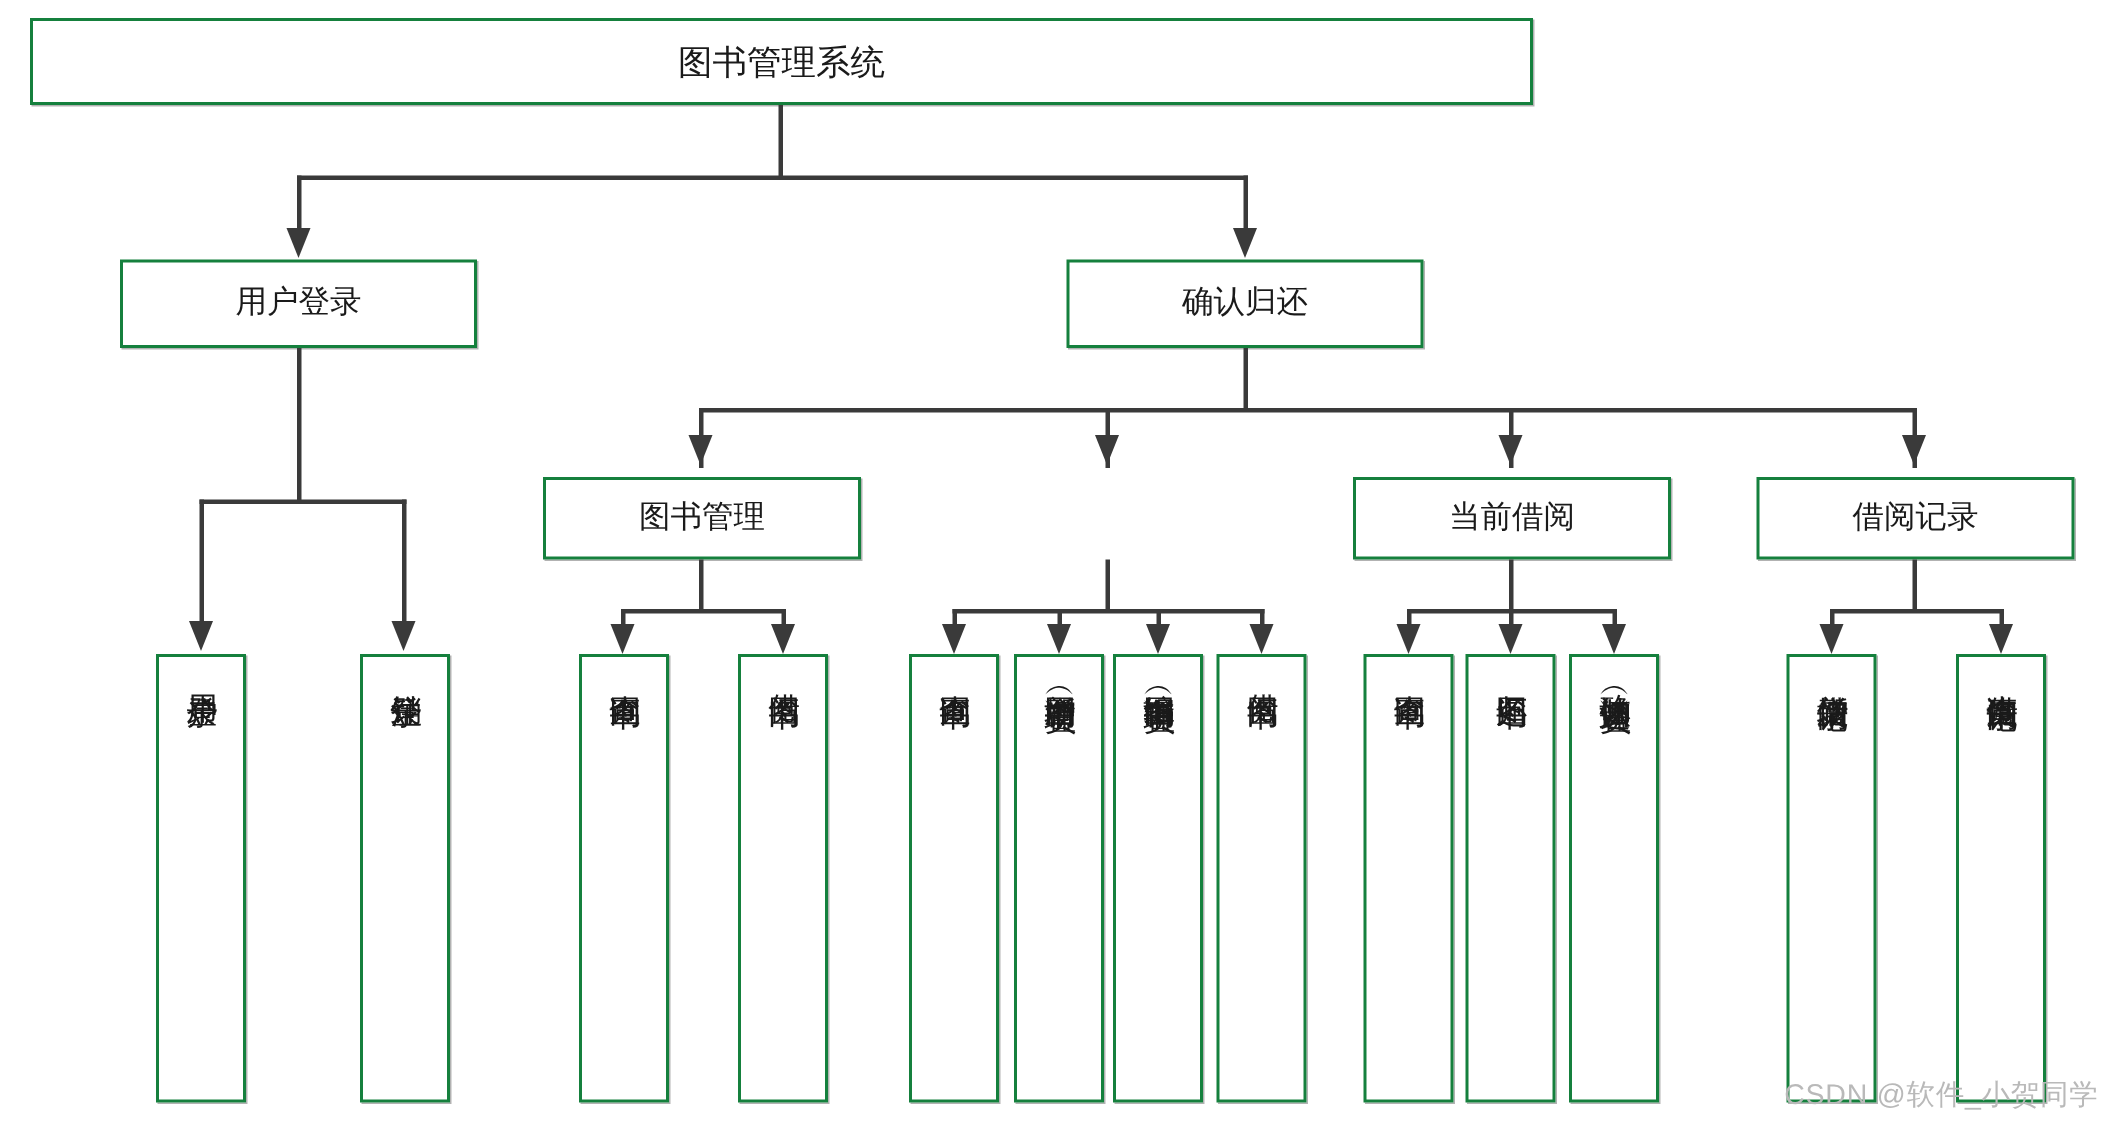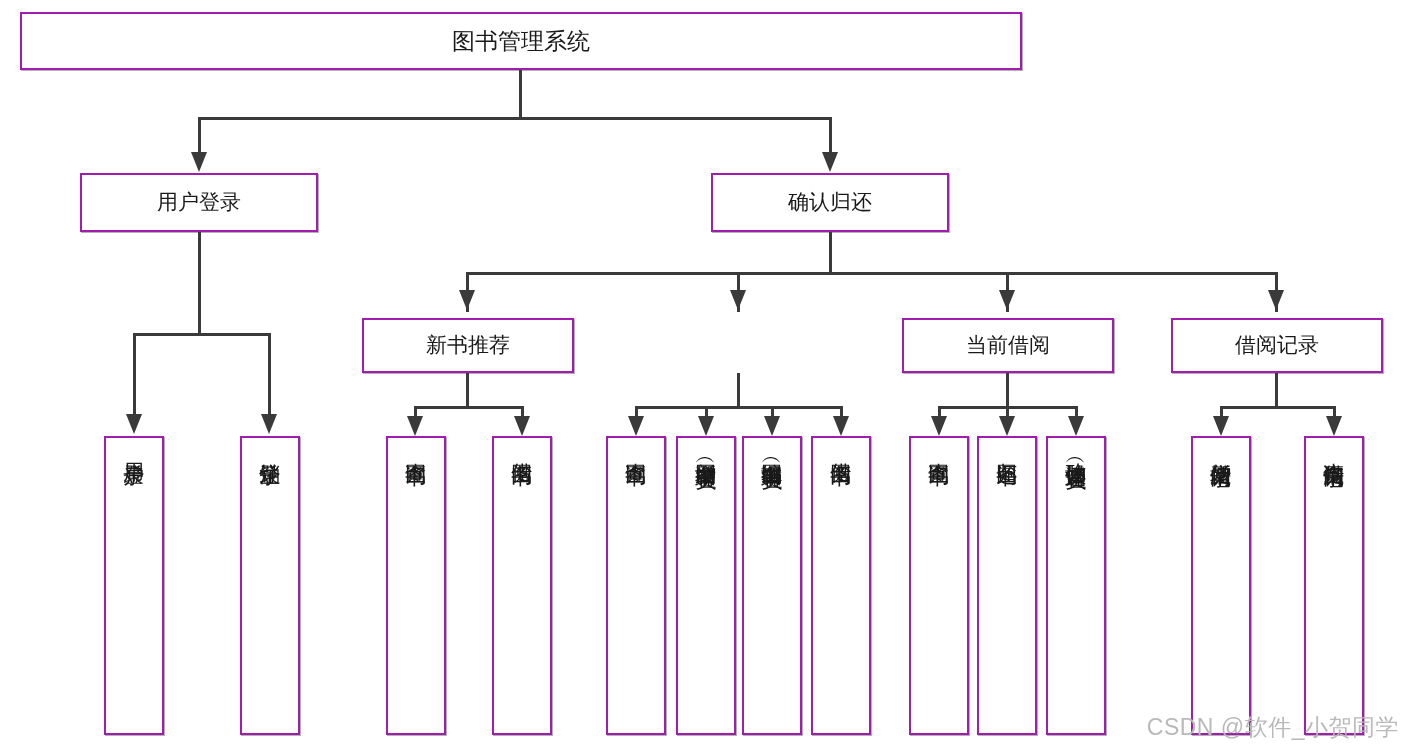--- a/index.html
+++ b/index.html
@@ -17,21 +17,21 @@
     width: 1405px;
     height: 747px;
     background: #ffffff;
     overflow: hidden;
   }
   
   .node {
     position: absolute;
     box-sizing: border-box;
     background: #ffffff;
-    border: 2px solid #a21caf;
+    border: 2px solid #15803d;
     box-shadow: 1px 1px 0 0 rgba(0,0,0,0.30);
     display: flex;
     align-items: center;
     justify-content: center;
     color: #1a1a1a;
   }
   .node .label {
     display: block;
     text-align: center;
     line-height: 1.05;
@@ -68,21 +68,21 @@
     height: 0;
     border-left: 8px solid transparent;
     border-right: 8px solid transparent;
     border-top: 20px solid #3a3a3a;
   }
   
   #watermark {
     position: absolute;
     right: 6px;
     bottom: 4px;
-    font-size: 23px;
+    font-size: 19px;
     color: #b9b9b9;
     letter-spacing: 0.5px;
     white-space: nowrap;
     pointer-events: none;
   }
 </style>
 </head>
 <body>
 
 <div id="canvas">
@@ -120,21 +120,21 @@
   <div class="conn v" style="left:466px; top:272px; width:3px; height:40px;"></div>
   <div class="arrow" style="left:459px; top:290px;"></div>
   <div class="conn v" style="left:737px; top:272px; width:3px; height:40px;"></div>
   <div class="arrow" style="left:730px; top:290px;"></div>
   <div class="conn v" style="left:1006px; top:272px; width:3px; height:40px;"></div>
   <div class="arrow" style="left:999px; top:290px;"></div>
   <div class="conn v" style="left:1275px; top:272px; width:3px; height:40px;"></div>
   <div class="arrow" style="left:1268px; top:290px;"></div>
 
   <div class="node branch" style="left:362px; top:318px; width:212px; height:55px;">
-    <span class="label">新书推荐</span>
+    <span class="label">图书管理</span>
   </div>
   <div class="node branch" style="left:902px; top:318px; width:212px; height:55px;">
     <span class="label">当前借阅</span>
   </div>
   <div class="node branch" style="left:1171px; top:318px; width:212px; height:55px;">
     <span class="label">借阅记录</span>
   </div>
 
   <div class="conn v" style="left:466px; top:373px; width:3px; height:35px;"></div>
   <div class="conn h" style="left:414px; top:406px; width:110px; height:3px;"></div>

